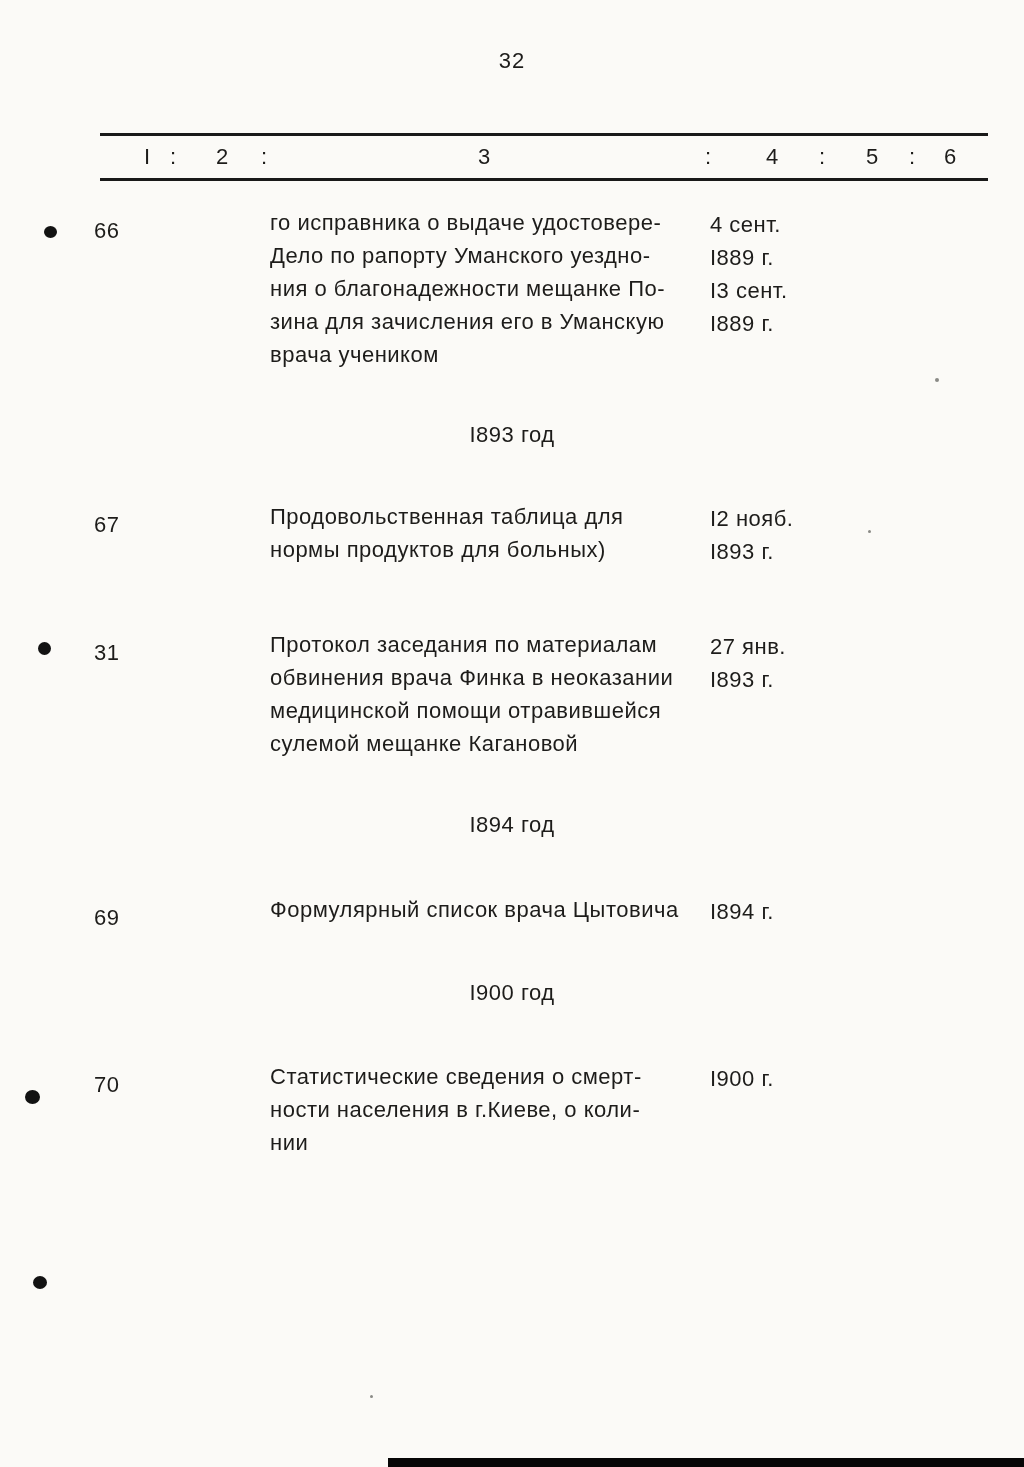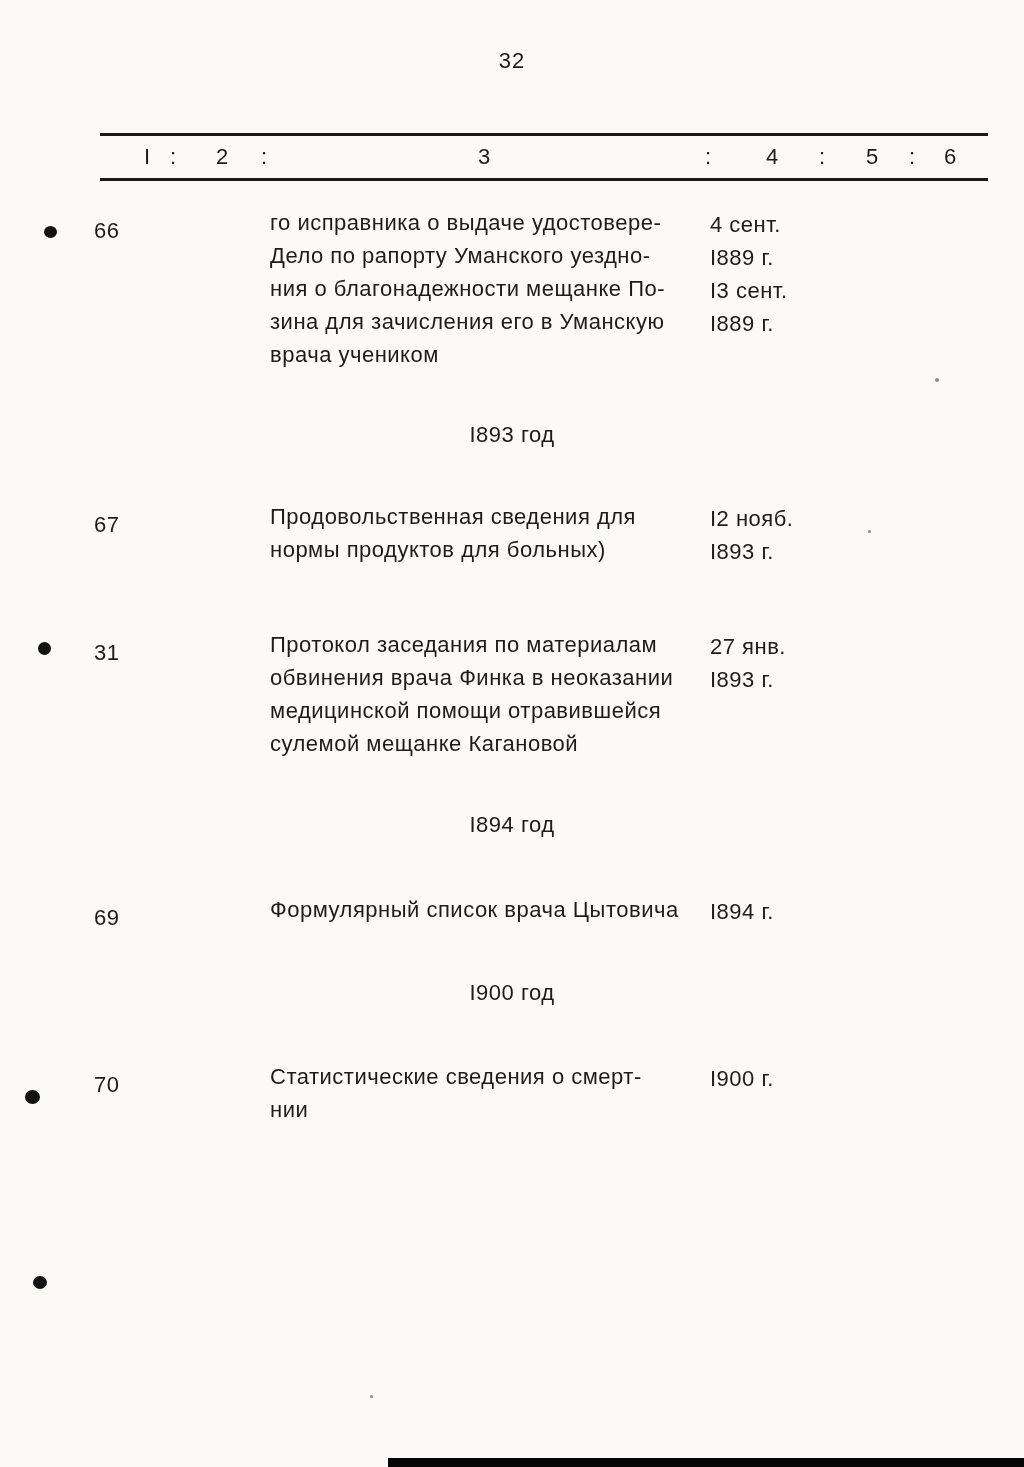--- a/index.html
+++ b/index.html
@@ -72,21 +72,21 @@
       <div class="line">I3 сент.</div>
       <div class="line">I889 г.</div>
     </div>
   </div>
 
   <div class="abs year-heading" style="top:418px">I893 год</div>
 
   <div class="abs entry" style="top:500px">
     <div class="entry-num line">67</div>
     <div class="entry-text">
-      <div class="line">Продовольственная сведения для</div>
+      <div class="line">Продовольственная таблица для</div>
       <div class="line">нормы продуктов для больных)</div>
     </div>
     <div class="entry-dates">
       <div class="line">I2 нояб.</div>
       <div class="line">I893 г.</div>
     </div>
   </div>
 
   <div class="abs entry" style="top:628px">
     <div class="entry-num line">31</div>
@@ -113,20 +113,21 @@
       <div class="line">I894 г.</div>
     </div>
   </div>
 
   <div class="abs year-heading" style="top:976px">I900 год</div>
 
   <div class="abs entry" style="top:1060px">
     <div class="entry-num line">70</div>
     <div class="entry-text">
       <div class="line">Статистические сведения о смерт-</div>
+      <div class="line">ности населения в г.Киеве, о коли-</div>
       <div class="line">нии</div>
     </div>
     <div class="entry-dates">
       <div class="line">I900 г.</div>
     </div>
   </div>
 
   <div class="abs ink-dot" style="left:44px;  top:226px;  width:13px; height:12px;"></div>
   <div class="abs ink-dot" style="left:38px;  top:642px;  width:13px; height:13px;"></div>
   <div class="abs ink-dot" style="left:25px;  top:1090px; width:15px; height:14px;"></div>

